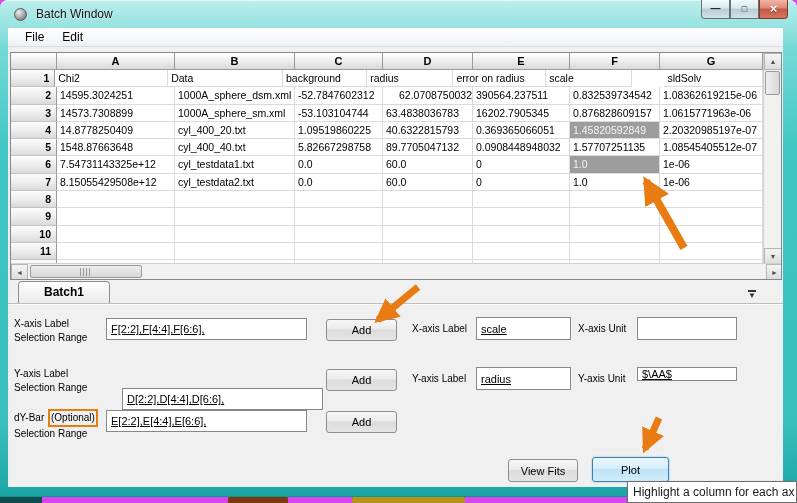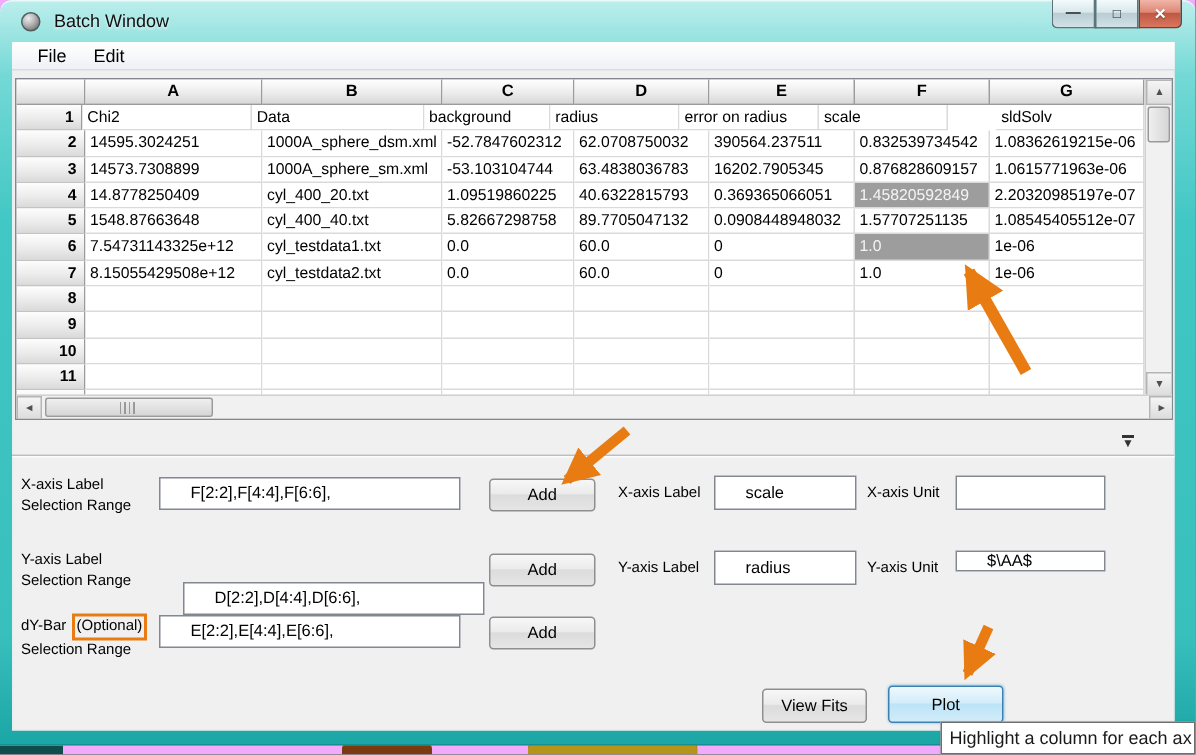--- a/index.html
+++ b/index.html
@@ -1,18 +1,18 @@
 <!DOCTYPE html>
 <html><head>
 <meta charset="utf-8">
 <style>
   * { margin:0; padding:0; box-sizing:border-box; }
   html,body { width:797px; height:503px; overflow:hidden; }
   body { font-family:"Liberation Sans", sans-serif; font-size:11px; color:#000; background:#0a0a0a; }
-  .page { position:relative; width:797px; height:503px; overflow:hidden; background:#f0abfc; }
+  .page { position:relative; width:797px; height:503px; overflow:hidden; background:#d946ef; }
 
   
   .desktop-blob { position:absolute; bottom:0; }
   .blob-teal   { left:0;   width:42px;  height:6px; background:#0e4d4c; }
   .blob-orange { left:228px; width:60px; height:7px; background:#7c3a10; border-radius:3px 3px 0 0; }
   .blob-gold   { left:352px; width:113px; height:8px; background:#b5941c; border-radius:4px 4px 0 0; border-top:1px solid #4d3c05; }
 
   
   .window-bg { position:absolute; left:0; top:0; width:797px; height:497px;
     background:linear-gradient(180deg,#bdeeec 0%,#74d9d6 10%,#41c7c4 30%,#38c0bd 85%,#1ba5a4 100%);
@@ -81,21 +81,21 @@
     border-radius:4px 4px 0 0; font-weight:bold; font-size:12px; text-align:center; line-height:21px; }
   .tab-strip-line { position:absolute; left:8px; top:303px; width:775px; height:2px;
     border-top:1px solid #bdbdbd; background:#fbfbfb; }
   .tab-overflow { position:absolute; left:742px; top:287px; width:20px; height:14px;
     display:flex; align-items:center; justify-content:center; }
   .tab-overflow-glyph { font-size:8px; color:#333; line-height:6px; border-top:2px solid #333; padding-top:1px; }
 
   
   .lbl { position:absolute; font-size:10px; line-height:14px; color:#000; }
   .field { position:absolute; border:1px solid #828790; background:#fff; font-family:"Liberation Sans",sans-serif;
-    font-size:11px; padding:2px 20px; }
+    font-size:11px; padding:2px 4px;text-decoration:underline; }
   .btn { position:absolute; background:linear-gradient(180deg,#f7f7f7 0%,#ebebeb 45%,#dcdcdc 50%,#e5e5e5 100%);
     border:1px solid #8e8e8e; border-radius:3px; font-family:"Liberation Sans",sans-serif; font-size:11px;
     text-align:center; color:#000; }
   .btn-plot { border:1px solid #3c7fb1; background:linear-gradient(180deg,#eef8fd 0%,#d4edfa 45%,#bce4f7 50%,#d2ecf9 100%);
     box-shadow:0 0 2px #7ab8dd; }
   .optional-box { display:inline-block; border:2px solid #e87c12; padding:0 1px; margin-left:1px; }
 
   
   .overlay { position:absolute; left:0; top:0; z-index:50; pointer-events:none; }
   .tooltip { position:absolute; left:627px; top:481px; width:170px; height:22px; z-index:60;
@@ -156,21 +156,21 @@
           <div class="cell" style="width: 90px;">radius</div>
           <div class="cell" style="width: 97px;">error on radius</div>
           <div class="cell" style="width: 90px;">scale</div>
           <div class="cell" style="width: 103px; margin-left: 32px;">sldSolv</div>
         </div>
         <div class="grid-row">
           <div class="rowhdr" style="width: 46px;">2</div>
           <div class="cell" style="width: 118px;">14595.3024251</div>
           <div class="cell" style="width: 120px;">1000A_sphere_dsm.xml</div>
           <div class="cell" style="width: 88px;">-52.7847602312</div>
-          <div class="cell" style="width: 90px;">62.0708750032</div>
+          <div class="cell" style="width: 90px; text-align: right;">62.0708750032</div>
           <div class="cell" style="width: 97px;">390564.237511</div>
           <div class="cell" style="width: 90px;">0.832539734542</div>
           <div class="cell" style="width: 103px;">1.08362619215e-06</div>
         </div>
         <div class="grid-row">
           <div class="rowhdr" style="width: 46px;">3</div>
           <div class="cell" style="width: 118px;">14573.7308899</div>
           <div class="cell" style="width: 120px;">1000A_sphere_sm.xml</div>
           <div class="cell" style="width: 88px;">-53.103104744</div>
           <div class="cell" style="width: 90px;">63.4838036783</div>
@@ -286,20 +286,21 @@
       <div class="hthumb">
           <div class="grip"></div>
         </div>
       <div class="sb-track"></div>
       <div class="sb-btn">
           <span>►</span>
         </div>
     </div>
   </div>
 
+  <div class="tab"><span>Batch1</span></div>
   <div class="tab-strip-line"></div>
   <div class="tab-overflow">
     <span class="tab-overflow-glyph">▼</span>
   </div>
 
   <div class="lbl" style="left:14px; top:317px;">
     <div>X-axis Label</div>
     <div>Selection Range</div>
   </div>
   <input class="field" style="left: 106px; top: 318px; width: 201px; height: 22px;" value="F[2:2],F[4:4],F[6:6],">

